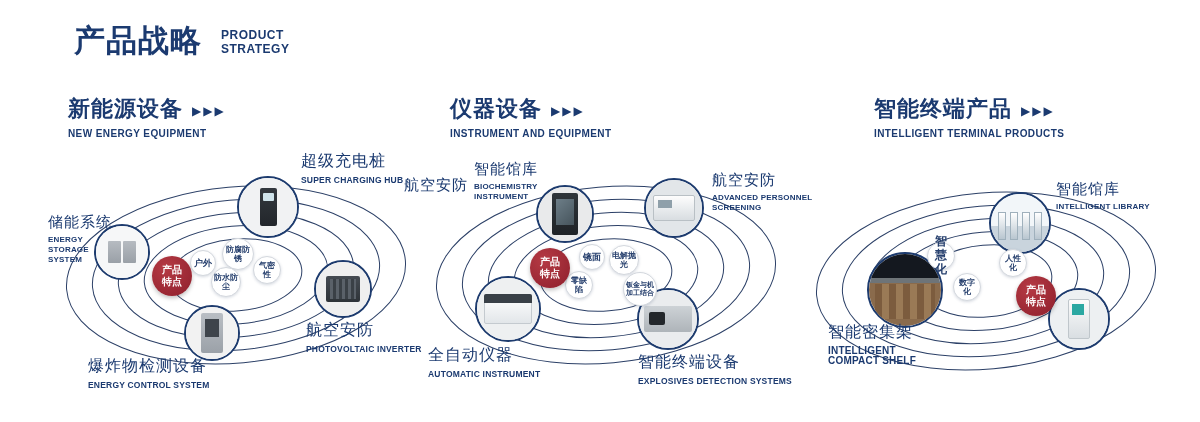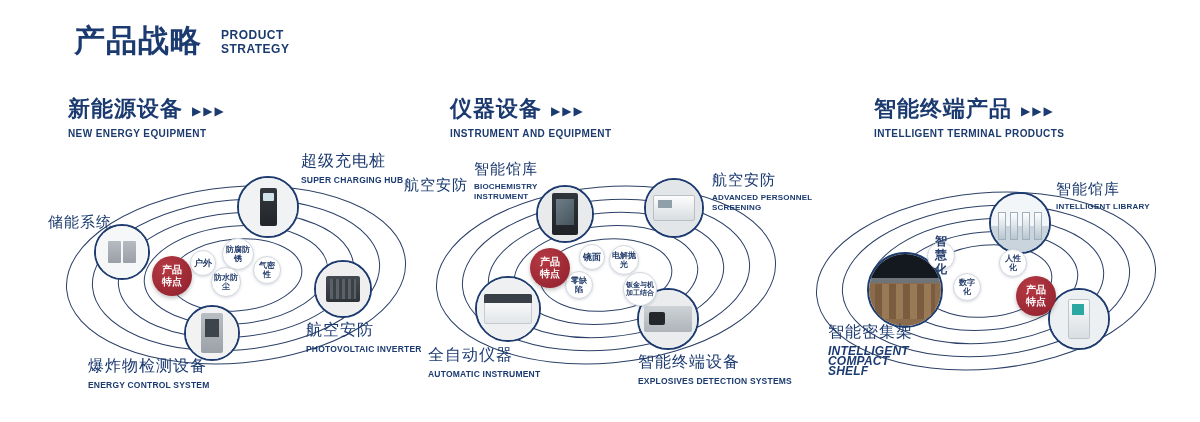--- a/index.html
+++ b/index.html
@@ -125,20 +125,21 @@
     <span>产品特点</span>
   </div>
 
   <div class="bubble" style="left:190px;top:250px;width:26px;height:26px;">户外</div>
   <div class="bubble" style="left:222px;top:238px;width:32px;height:32px;font-size:8px;">防腐防锈</div>
   <div class="bubble" style="left:253px;top:256px;width:28px;height:28px;font-size:8px;">气密性</div>
   <div class="bubble" style="left:211px;top:267px;width:30px;height:30px;font-size:8px;">防水防尘</div>
 
   <div class="plabel small ta-r" style="left:48px;top:213px;width:74px;">
     <div class="cn">储能系统</div>
+    <div class="en" style="font-size:8px;">ENERGY STORAGE SYSTEM</div>
   </div>
   <div class="plabel" style="left:301px;top:151px;">
     <div class="cn">超级充电桩</div>
     <div class="en">SUPER CHARGING HUB</div>
   </div>
   <div class="plabel" style="left:306px;top:320px;">
     <div class="cn">航空安防</div>
     <div class="en">PHOTOVOLTAIC INVERTER</div>
   </div>
   <div class="plabel" style="left:88px;top:356px;">
@@ -260,16 +261,16 @@
   <div class="bubble" style="left:927px;top:242px;width:28px;height:28px;font-size:12px;">智慧化</div>
   <div class="bubble" style="left:999px;top:249px;width:28px;height:28px;font-size:8px;">人性化</div>
   <div class="bubble" style="left:953px;top:273px;width:28px;height:28px;font-size:8px;">数字化</div>
 
   <div class="plabel small" style="left:1056px;top:180px;">
     <div class="cn">智能馆库</div>
     <div class="en" style="font-size:8px;">INTELLIGENT LIBRARY</div>
   </div>
   <div class="plabel" style="left:828px;top:322px;width:112px;">
     <div class="cn">智能密集架</div>
-    <div class="en ta-r" style="font-size:12px;width:100px;font-style:italic;">INTELLIGENT COMPACT SHELF</div>
+    <div class="en ta-r" style="font-size:10px;width:100px;">INTELLIGENT COMPACT SHELF</div>
   </div>
 
 </div>
 
 </body></html>

